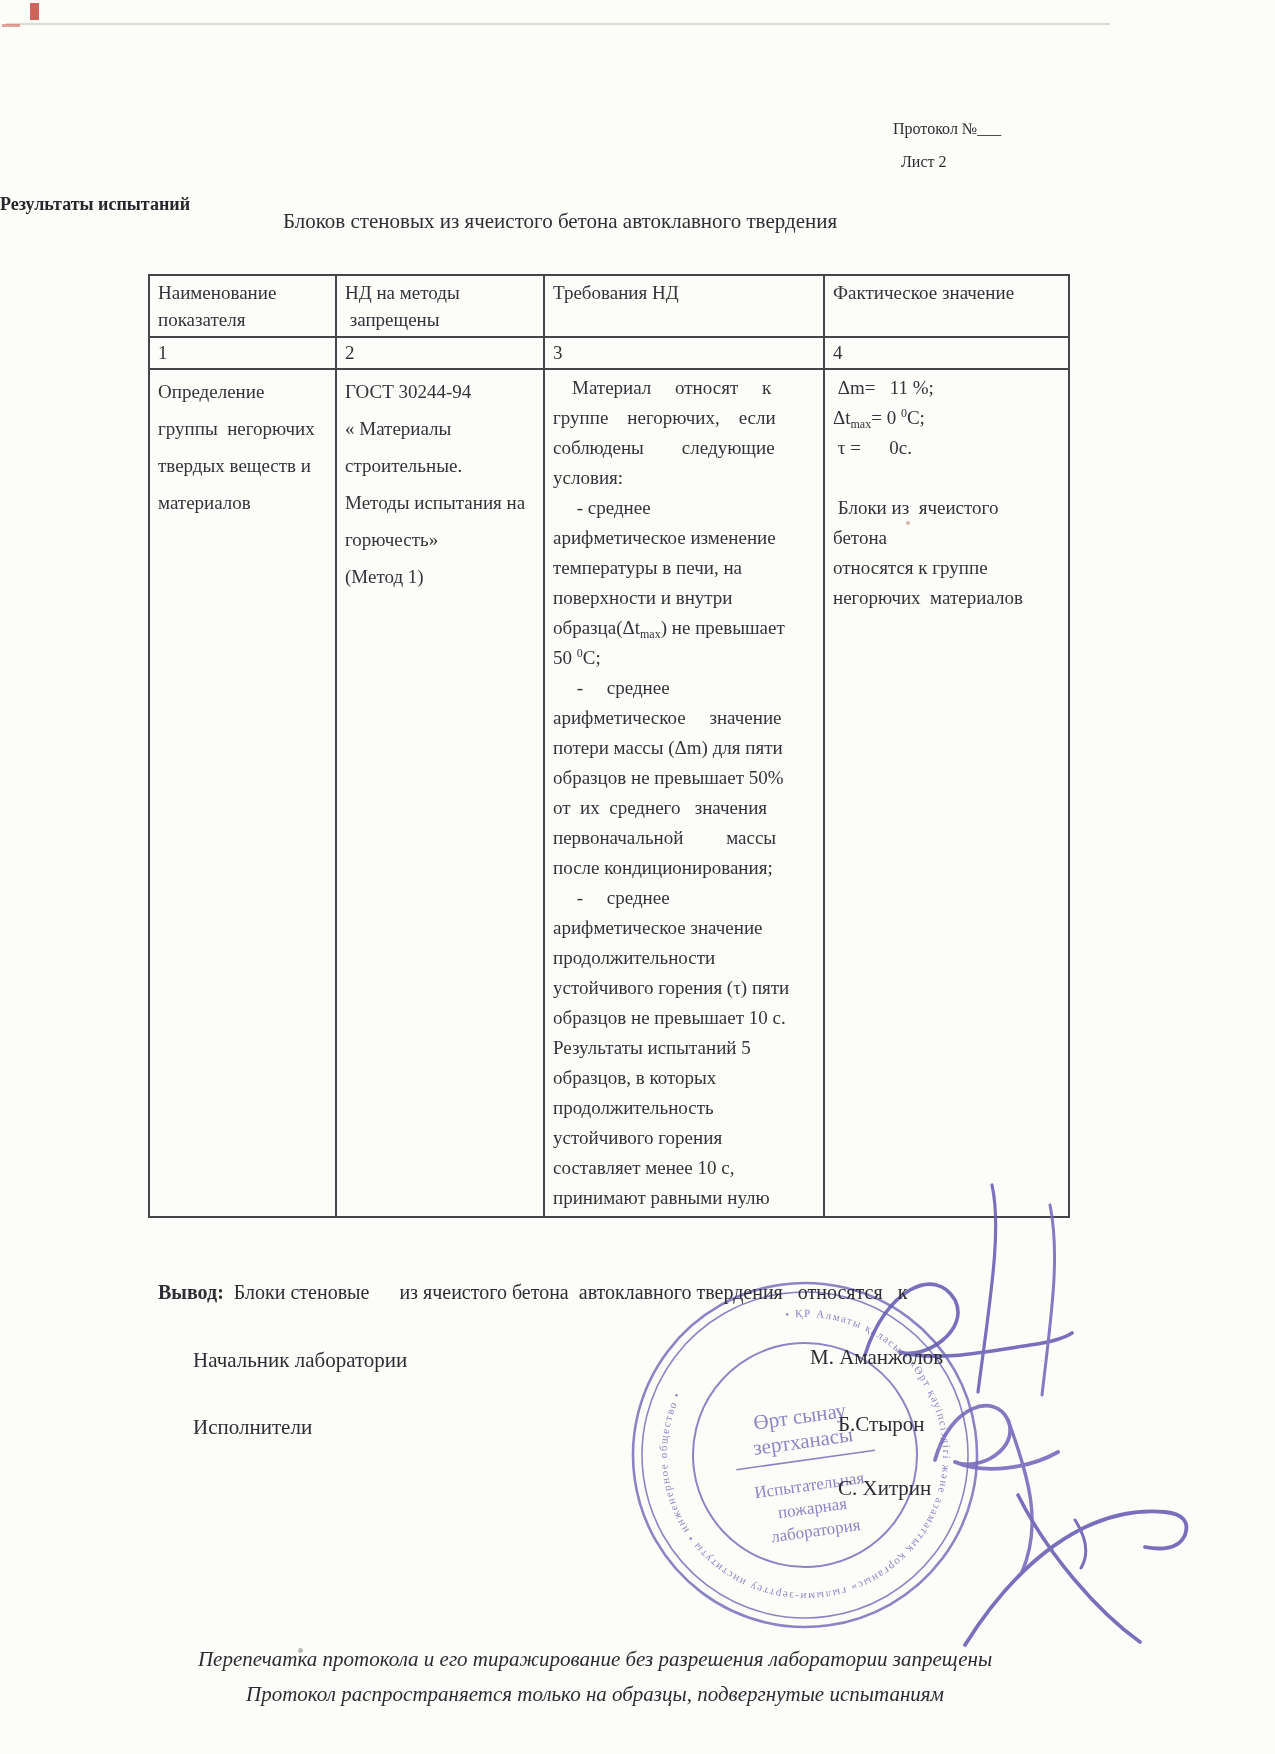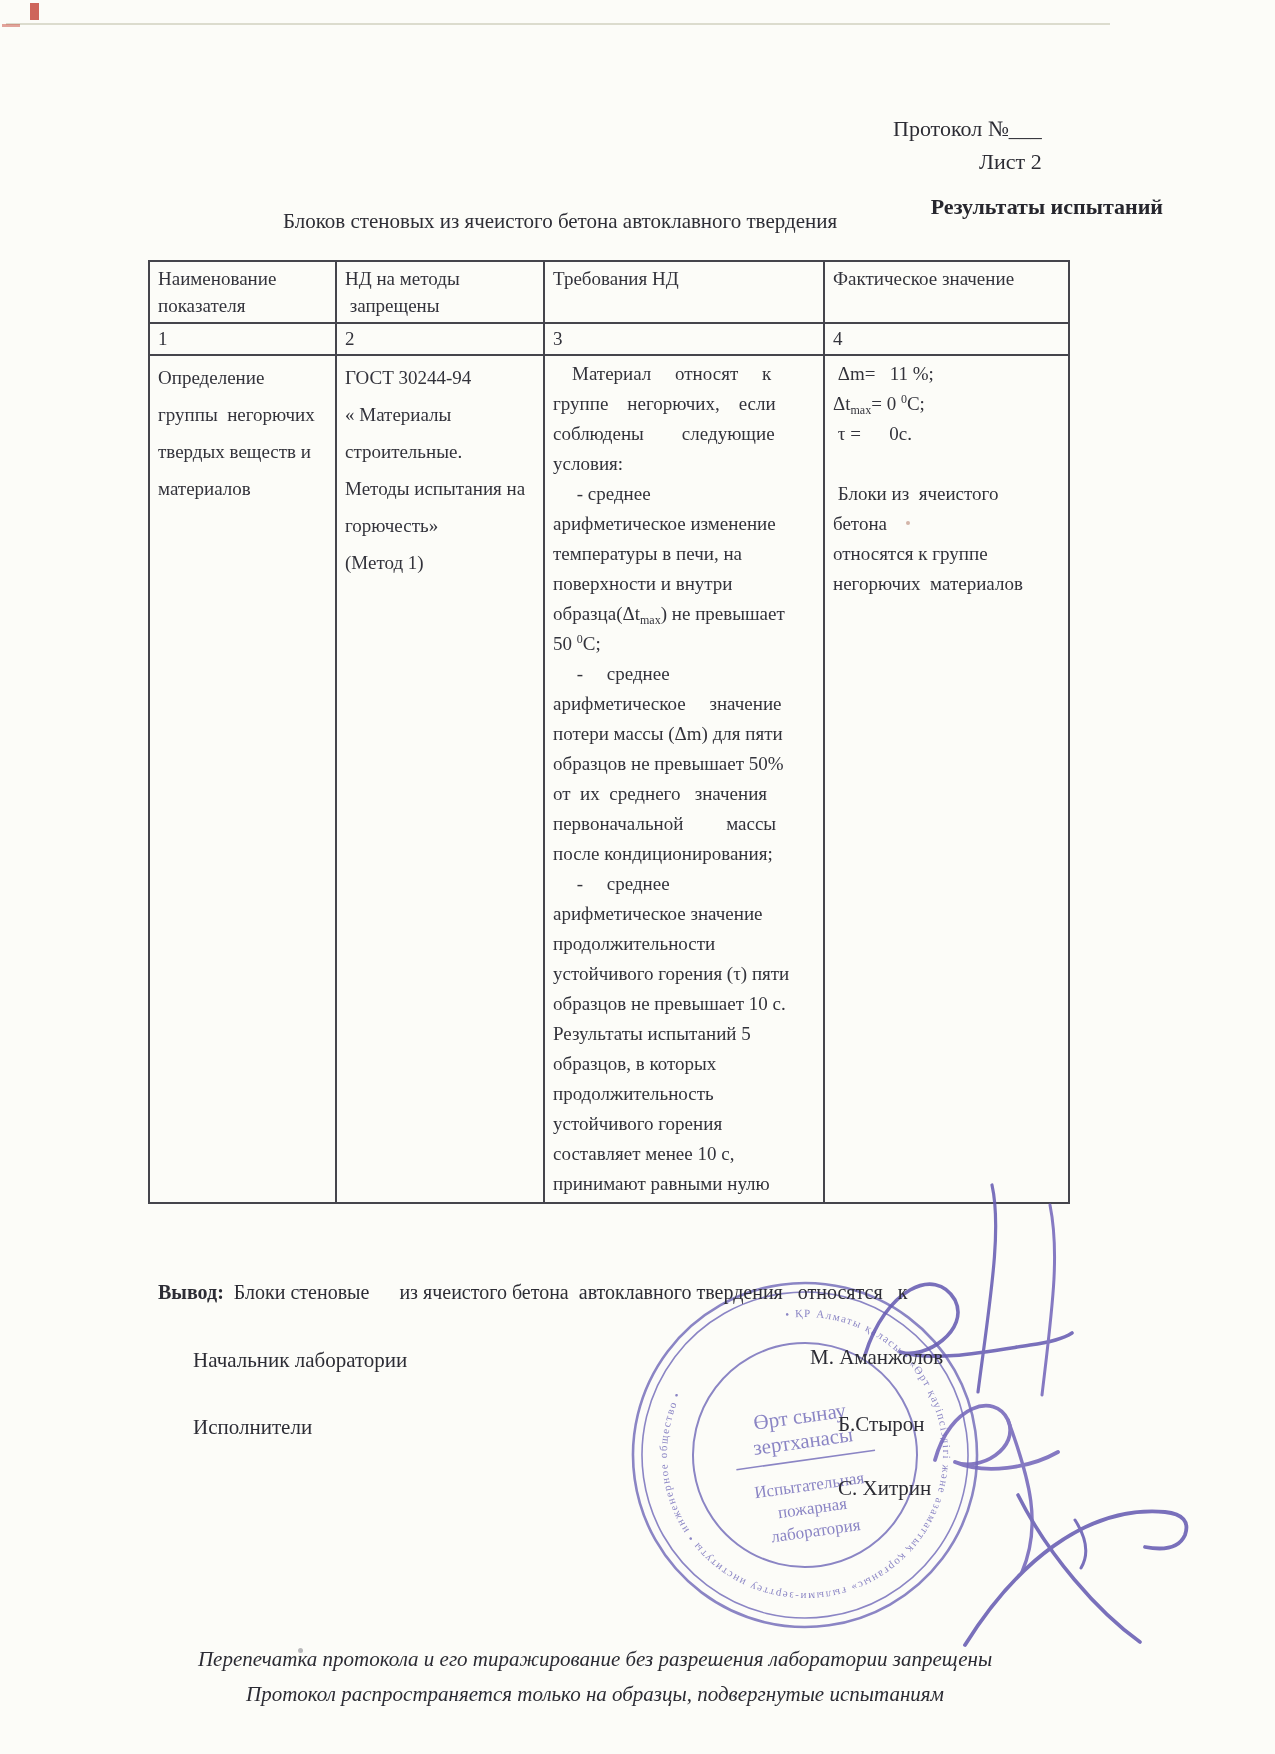--- a/index.html
+++ b/index.html
@@ -15,28 +15,28 @@
   sup{font-size:12px;vertical-align:7px;line-height:0;}
 
   
   .scan-topline{left:6px;top:23px;width:1104px;height:2px;background:#c6c6b2;opacity:.6;}
   .red-mark-a{left:30px;top:3px;width:9px;height:17px;background:#c23f33;opacity:.8;}
   .red-mark-b{left:2px;top:24px;width:18px;height:3px;background:#c74a3c;opacity:.5;}
   .speck-a{left:906px;top:521px;width:4px;height:4px;background:#b07a66;border-radius:50%;opacity:.55;}
   .speck-b{left:298px;top:1648px;width:5px;height:5px;background:#55555f;border-radius:50%;opacity:.4;}
 
   
-  .protocol-block{left:893px;top:112px;font-size:22px;line-height:33px;color:#2c2c34;text-align:right;}
+  .protocol-block{left:893px;top:112px;font-size:16px;line-height:33px;color:#2c2c34;}
   .protocol-block .l2{padding-left:8px;}
 
-  .doc-title{left:0;top:194px;width:1120px;text-align:right;font-weight:bold;font-size:22px;color:#26262d;padding-left:43px;}
+  .doc-title{left:0;top:194px;width:1120px;text-align:left;font-weight:bold;font-size:18px;color:#26262d;}
   .doc-subtitle{left:0;top:209px;width:1120px;text-align:center;font-size:21px;color:#2e2e36;}
 
   
-  table.results{position:absolute;left:148px;top:260px;width:920px;border-collapse:collapse;table-layout:fixed;}
+  table.results{position:absolute;left:148px;top:274px;width:920px;border-collapse:collapse;table-layout:fixed;}
   table.results td{border:2px solid #45454c;font-size:19px;color:#33333b;padding:3px 8px;vertical-align:top;overflow:hidden;}
   td.hdr{height:50px;line-height:27px;}
   td.num{height:24px;line-height:24px;}
   td.body{height:838px;padding-top:5px;}
   td.c1,td.c2{line-height:37px;border-radius:26px;}
   td.c3,td.c4{line-height:30px;}
 
   
   .conclusion{left:148px;top:1274px;width:945px;font-size:20px;line-height:37px;color:#2d2d35;z-index:4;}
 

